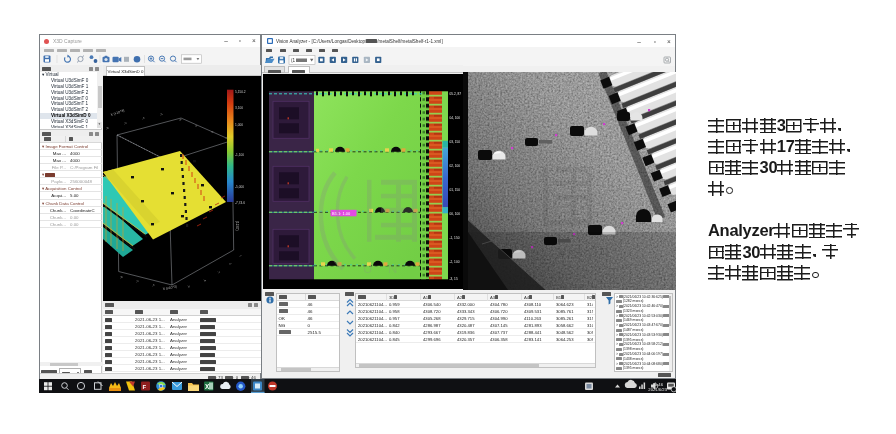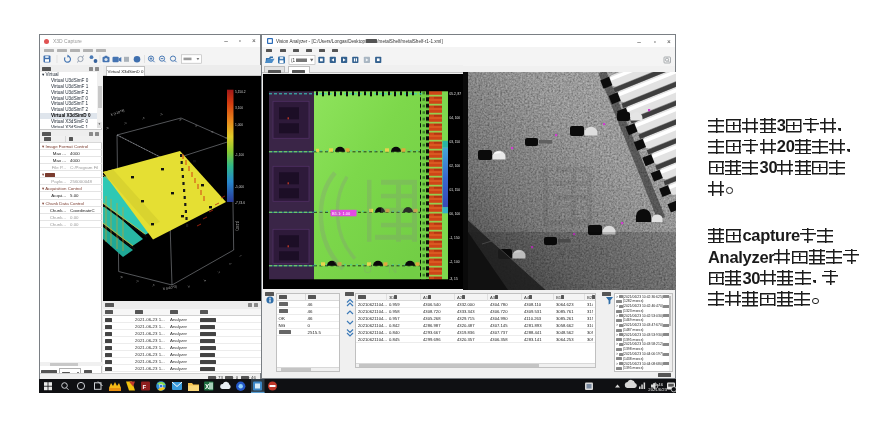--- a/index.html
+++ b/index.html
@@ -774,21 +774,20 @@
       <g transform="translate(628,3.5)">
           <rect width="8" height="7" rx="1" fill="#e8e8e8"></rect>
           <rect x="1.2" y="1.2" width="5.6" height="3" fill="#555"></rect>
           <circle cx="6.8" cy="6.8" r="2.6" fill="#0f1013" stroke="#e8e8e8" stroke-width=".7"></circle>
         </g>
     </svg>
   </div>
 </div>
 <div class="cap">
   <div class="cl"><span class="hz hA"></span><span class="hz hB"></span><span class="hz hC"></span><span class="hz hD"></span><span class="lat">3</span><span class="hz hB"></span><span class="hz hE"></span><span class="hz hC"></span><span class="cm"></span></div>
-  <div class="cl"><span class="hz hA"></span><span class="hz hB"></span><span class="hz hE"></span><span class="hz hC"></span><span class="lat">20</span><span class="hz hD"></span><span class="hz hA"></span><span class="hz hC"></span><span class="cm"></span></div>
+  <div class="cl"><span class="hz hA"></span><span class="hz hB"></span><span class="hz hE"></span><span class="hz hC"></span><span class="lat">17</span><span class="hz hD"></span><span class="hz hA"></span><span class="hz hC"></span><span class="cm"></span></div>
   <div class="cl"><span class="hz hB"></span><span class="hz hD"></span><span class="hz hA"></span><span class="lat">30</span><span class="hz hC"></span><span class="hz hD"></span><span class="hz hB"></span><span class="hz hA"></span></div>
   <div class="cl"><span class="hz hC"></span><span class="stop"></span></div>
   <div class="cl"></div>
-  <div class="cl" style="margin-top:5px"><span class="hz hD"></span><span class="hz hB"></span><span class="lat">capture</span><span class="hz hE"></span><span class="hz hA"></span></div>
   <div class="cl"><span class="lat">Analyzer</span><span class="hz hC"></span><span class="hz hB"></span><span class="hz hD"></span><span class="hz hA"></span><span class="hz hE"></span></div>
   <div class="cl"><span class="hz hB"></span><span class="hz hD"></span><span class="lat">30</span><span class="hz hC"></span><span class="hz hD"></span><span class="hz hA"></span><span class="cm"></span>&nbsp;<span class="hz hE"></span></div>
   <div class="cl"><span class="hz hA"></span><span class="hz hC"></span><span class="hz hD"></span><span class="hz hB"></span><span class="hz hD"></span><span class="hz hA"></span><span class="stop"></span></div>
 </div>
 
 </body></html>

